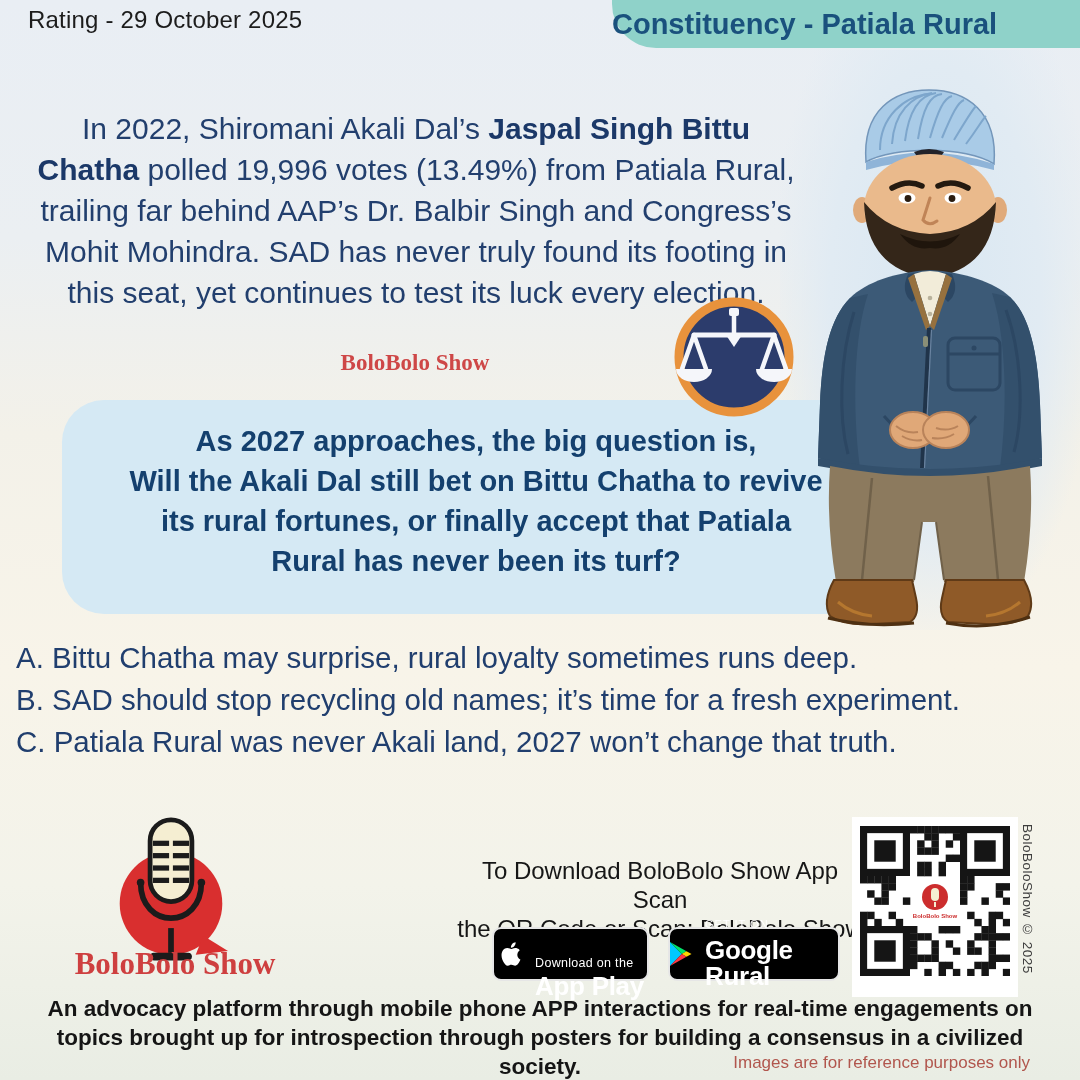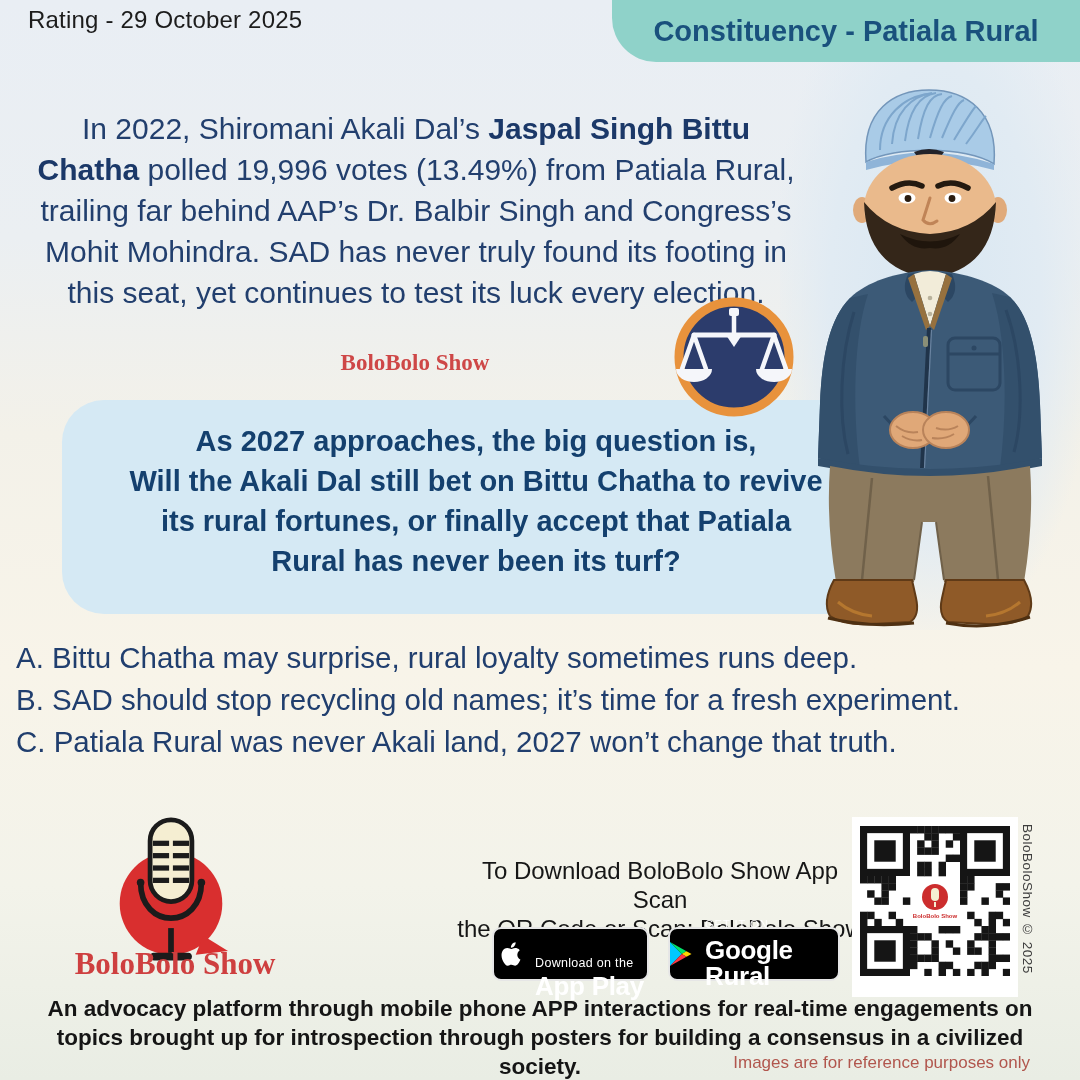--- a/index.html
+++ b/index.html
@@ -4,22 +4,22 @@
 <style>
   html,body{margin:0;padding:0;}
   .poster{
     position:relative;width:1080px;height:1080px;overflow:hidden;
     font-family:"Liberation Sans","DejaVu Sans",sans-serif;
     background:linear-gradient(180deg,#e9eef4 0%,#ebeff2 22%,#f3f1e9 40%,#f8f4e9 62%,#f3f3ea 82%,#e9ede4 100%);
   }
   .man-bg{position:absolute;left:780px;top:50px;width:310px;height:580px;
     background:radial-gradient(ellipse at 50% 42%,#d9e7f2 0%,#e1ebf3 48%,rgba(226,237,244,0) 75%);}
   .rating{position:absolute;left:28px;top:6px;font-size:24px;color:#1c1c1c;letter-spacing:.2px;}
-  .banner{position:absolute;left:612px;top:0;width:468px;height:62px;background:#8fd2c9;
-    border-radius:0 0 0 44px;display:flex;align-items:center;justify-content:center;}
+  .banner{position:absolute;left:612px;top:0;width:468px;height:48px;background:#8fd2c9;
+    border-radius:0 0 0 44px;display:flex;align-items:center;}
   .banner span{font-size:29px;font-weight:bold;color:#1a517d;}
   .intro{position:absolute;left:28px;top:108px;width:776px;text-align:center;
     font-size:30px;line-height:41px;color:#223f6e;}
   .intro strong{font-weight:bold;color:#1b3868;}
   .watermark{position:absolute;left:295px;top:350px;width:240px;text-align:center;
     font-family:"Liberation Serif","DejaVu Serif",serif;font-weight:bold;font-size:23px;color:#ce4747;}
   .qbox{position:absolute;left:62px;top:400px;width:794px;height:214px;background:#d5e9f4;border-radius:42px;z-index:1;padding-left:17px;}
   .qbox-text{padding-top:21px;text-align:center;white-space:pre-line;
     font-size:29px;font-weight:bold;line-height:40px;color:#14406e;}
   .scales{position:absolute;left:666px;top:295px;width:136px;height:126px;z-index:2;}

